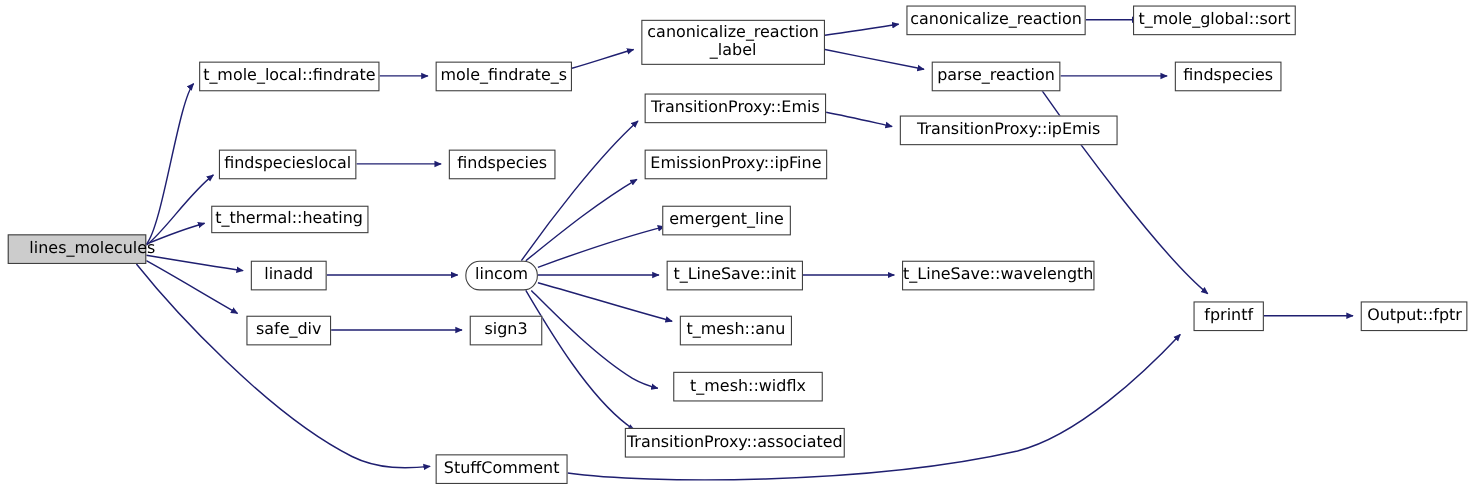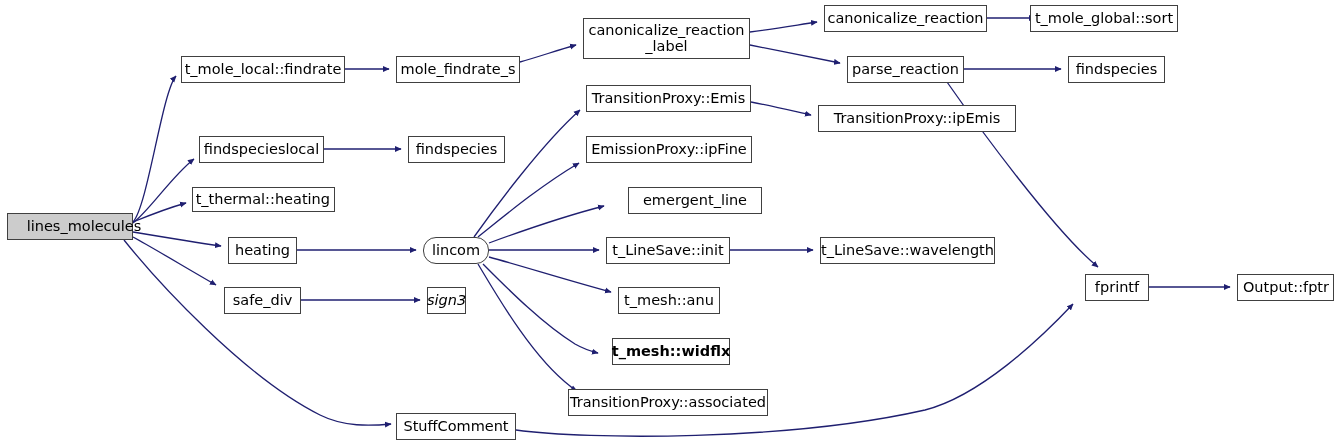--- a/index.html
+++ b/index.html
@@ -51,35 +51,35 @@
         <path d="M730,250 C754,250 785,250 813,250" fill="none" stroke="#1f1f70" stroke-width="1.3" marker-end="url(#arrow)"></path>
         <path d="M516,430 C587,440 788,441 925,410 C980,396 1040,339 1073,304" fill="none" stroke="#1f1f70" stroke-width="1.3" marker-end="url(#arrow)"></path>
         <path d="M1149,287 C1172,287 1203,287 1230,287" fill="none" stroke="#1f1f70" stroke-width="1.3" marker-end="url(#arrow)"></path>
       </g>
   </svg>
   <div id="node-group">
       <div class="node root" style="left: 7px; top: 213px; width: 126px; height: 27px; padding-left: 28px;"><span class="lbl">lines_molecules</span></div>
       <div class="node" style="left: 181px; top: 56px; width: 164px; height: 27px;"><span class="lbl">t_mole_local::findrate</span></div>
       <div class="node" style="left: 199px; top: 136px; width: 125px; height: 27px;"><span class="lbl">findspecieslocal</span></div>
       <div class="node" style="left: 192px; top: 187px; width: 143px; height: 25px; justify-content: flex-end;"><span class="lbl">t_thermal::heating</span></div>
-      <div class="node" style="left: 228px; top: 237px; width: 69px; height: 27px;"><span class="lbl">heating</span></div>
+      <div class="node" style="left: 228px; top: 237px; width: 69px; height: 27px;"><span class="lbl">linadd</span></div>
       <div class="node" style="left: 224px; top: 287px; width: 77px; height: 27px;"><span class="lbl">safe_div</span></div>
       <div class="node" style="left: 396px; top: 413px; width: 120px; height: 27px;"><span class="lbl">StuffComment</span></div>
       <div class="node" style="left: 396px; top: 56px; width: 124px; height: 27px;"><span class="lbl">mole_findrate_s</span></div>
       <div class="node" style="left: 408px; top: 136px; width: 97px; height: 27px;"><span class="lbl">findspecies</span></div>
       <div class="node" style="left: 423px; top: 237px; width: 66px; height: 27px; border-radius: 13px;"><span class="lbl">lincom</span></div>
-      <div class="node" style="left: 427px; top: 287px; width: 39px; height: 27px; font-style: italic;"><span class="lbl">sign3</span></div>
+      <div class="node" style="left: 427px; top: 287px; width: 66px; height: 27px;"><span class="lbl">sign3</span></div>
       <div class="node" style="left: 583px; top: 18px; width: 167px; height: 41px;"><span class="lbl">canonicalize_reaction
 _label</span></div>
       <div class="node" style="left: 586px; top: 85px; width: 165px; height: 27px;"><span class="lbl">TransitionProxy::Emis</span></div>
       <div class="node" style="left: 586px; top: 136px; width: 166px; height: 27px;"><span class="lbl">EmissionProxy::ipFine</span></div>
-      <div class="node" style="left: 628px; top: 187px; width: 134px; height: 27px;"><span class="lbl">emergent_line</span></div>
+      <div class="node" style="left: 602px; top: 187px; width: 117px; height: 27px;"><span class="lbl">emergent_line</span></div>
       <div class="node" style="left: 606px; top: 237px; width: 124px; height: 27px;"><span class="lbl">t_LineSave::init</span></div>
       <div class="node" style="left: 618px; top: 287px; width: 102px; height: 27px;"><span class="lbl">t_mesh::anu</span></div>
-      <div class="node" style="left: 612px; top: 338px; width: 118px; height: 27px; font-weight: bold;"><span class="lbl">t_mesh::widflx</span></div>
+      <div class="node" style="left: 612px; top: 338px; width: 136px; height: 27px;"><span class="lbl">t_mesh::widflx</span></div>
       <div class="node" style="left: 568px; top: 389px; width: 200px; height: 27px;"><span class="lbl">TransitionProxy::associated</span></div>
       <div class="node" style="left: 824px; top: 5px; width: 163px; height: 27px;"><span class="lbl">canonicalize_reaction</span></div>
       <div class="node" style="left: 847px; top: 56px; width: 117px; height: 27px;"><span class="lbl">parse_reaction</span></div>
       <div class="node" style="left: 818px; top: 105px; width: 198px; height: 27px;"><span class="lbl">TransitionProxy::ipEmis</span></div>
       <div class="node" style="left: 820px; top: 237px; width: 175px; height: 27px;"><span class="lbl">t_LineSave::wavelength</span></div>
       <div class="node" style="left: 1030px; top: 5px; width: 148px; height: 27px;"><span class="lbl">t_mole_global::sort</span></div>
       <div class="node" style="left: 1068px; top: 56px; width: 97px; height: 27px;"><span class="lbl">findspecies</span></div>
       <div class="node" style="left: 1085px; top: 274px; width: 64px; height: 27px;"><span class="lbl">fprintf</span></div>
       <div class="node" style="left: 1237px; top: 274px; width: 97px; height: 27px; justify-content: flex-end;"><span class="lbl">Output::fptr</span></div>
     </div>

